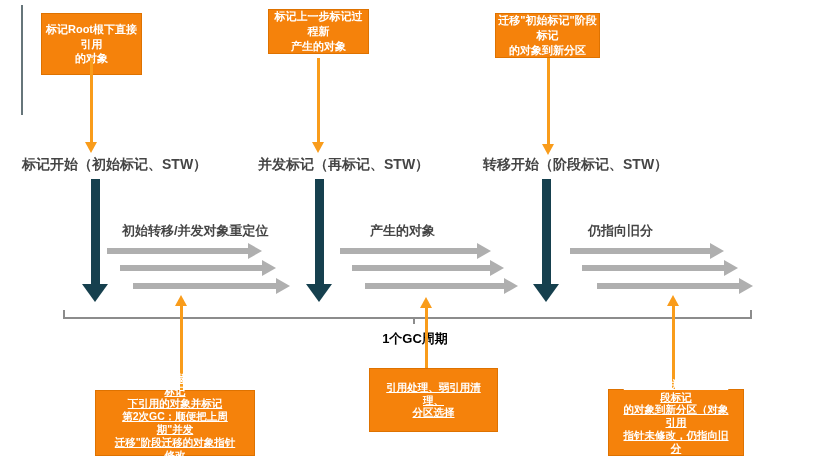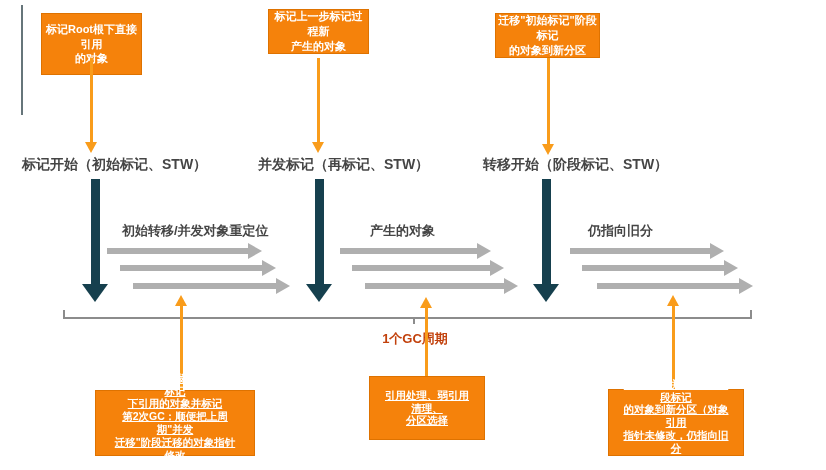--- a/index.html
+++ b/index.html
@@ -36,21 +36,21 @@
   .teal-arrow{position:absolute;width:26px;}
   .teal-arrow .shaft{position:absolute;left:8.5px;top:0;width:9px;height:calc(100% - 18px);background:var(--stw-arrow);}
   .teal-arrow .head{position:absolute;bottom:0;left:0;width:0;height:0;
     border-left:13px solid transparent;border-right:13px solid transparent;border-top:18px solid var(--stw-arrow);}
   .garrow{position:absolute;height:6px;background:var(--concurrent-arrow);}
   .garrow::after{content:"";position:absolute;left:100%;top:50%;transform:translateY(-50%);
     width:0;height:0;border-top:8px solid transparent;border-bottom:8px solid transparent;
     border-left:14px solid var(--concurrent-arrow);}
   .bracket-h{position:absolute;height:2px;background:var(--bracket);}
   .bracket-v{position:absolute;width:2px;background:var(--bracket);}
-  .cycle-label{position:absolute;font-weight:bold;font-size:13px;color:#c2410c;text-align:center;}
+  .cycle-label{position:absolute;font-weight:bold;font-size:13px;color:#000000;text-align:center;}
   .edge-line{position:absolute;background:#66757A;}
 </style>
 </head>
 <body>
 
 <div id="canvas">
 
   <div class="edge-line" style="left:21px;top:5px;width:2px;height:110px;"></div>
 
   <div class="callout top-box" style="left:41px;top:13px;width:101px;height:62px;">标记Root根下直接引用
@@ -123,20 +123,20 @@
   <div class="conn-v conn-up" style="left:667px;top:295px;height:95px;">
       <div class="head"></div>
       <div class="shaft"></div>
     </div>
 
   <div class="callout bottom-box" style="left:95px;top:390px;width:160px;height:66px;">第1次GC：并发遍历上一次标记
 下引用的对象并标记
 第2次GC：顺便把上周期"并发
 迁移"阶段迁移的对象指针修改
 指向到新分区</div>
-  <div class="callout bottom-box" style="left:369px;top:376px;width:116px;height:64px;">引用处理、弱引用清理、
+  <div class="callout bottom-box" style="left:369px;top:368px;width:129px;height:64px;">引用处理、弱引用清理、
 分区选择</div>
   <div class="callout bottom-box" style="left:608px;top:389px;width:136px;height:67px;">并发迁移"并发标记"阶段标记
 的对象到新分区（对象引用
 指针未修改，仍指向旧分
 区）</div>
 
 </div>
 
 </body></html>

